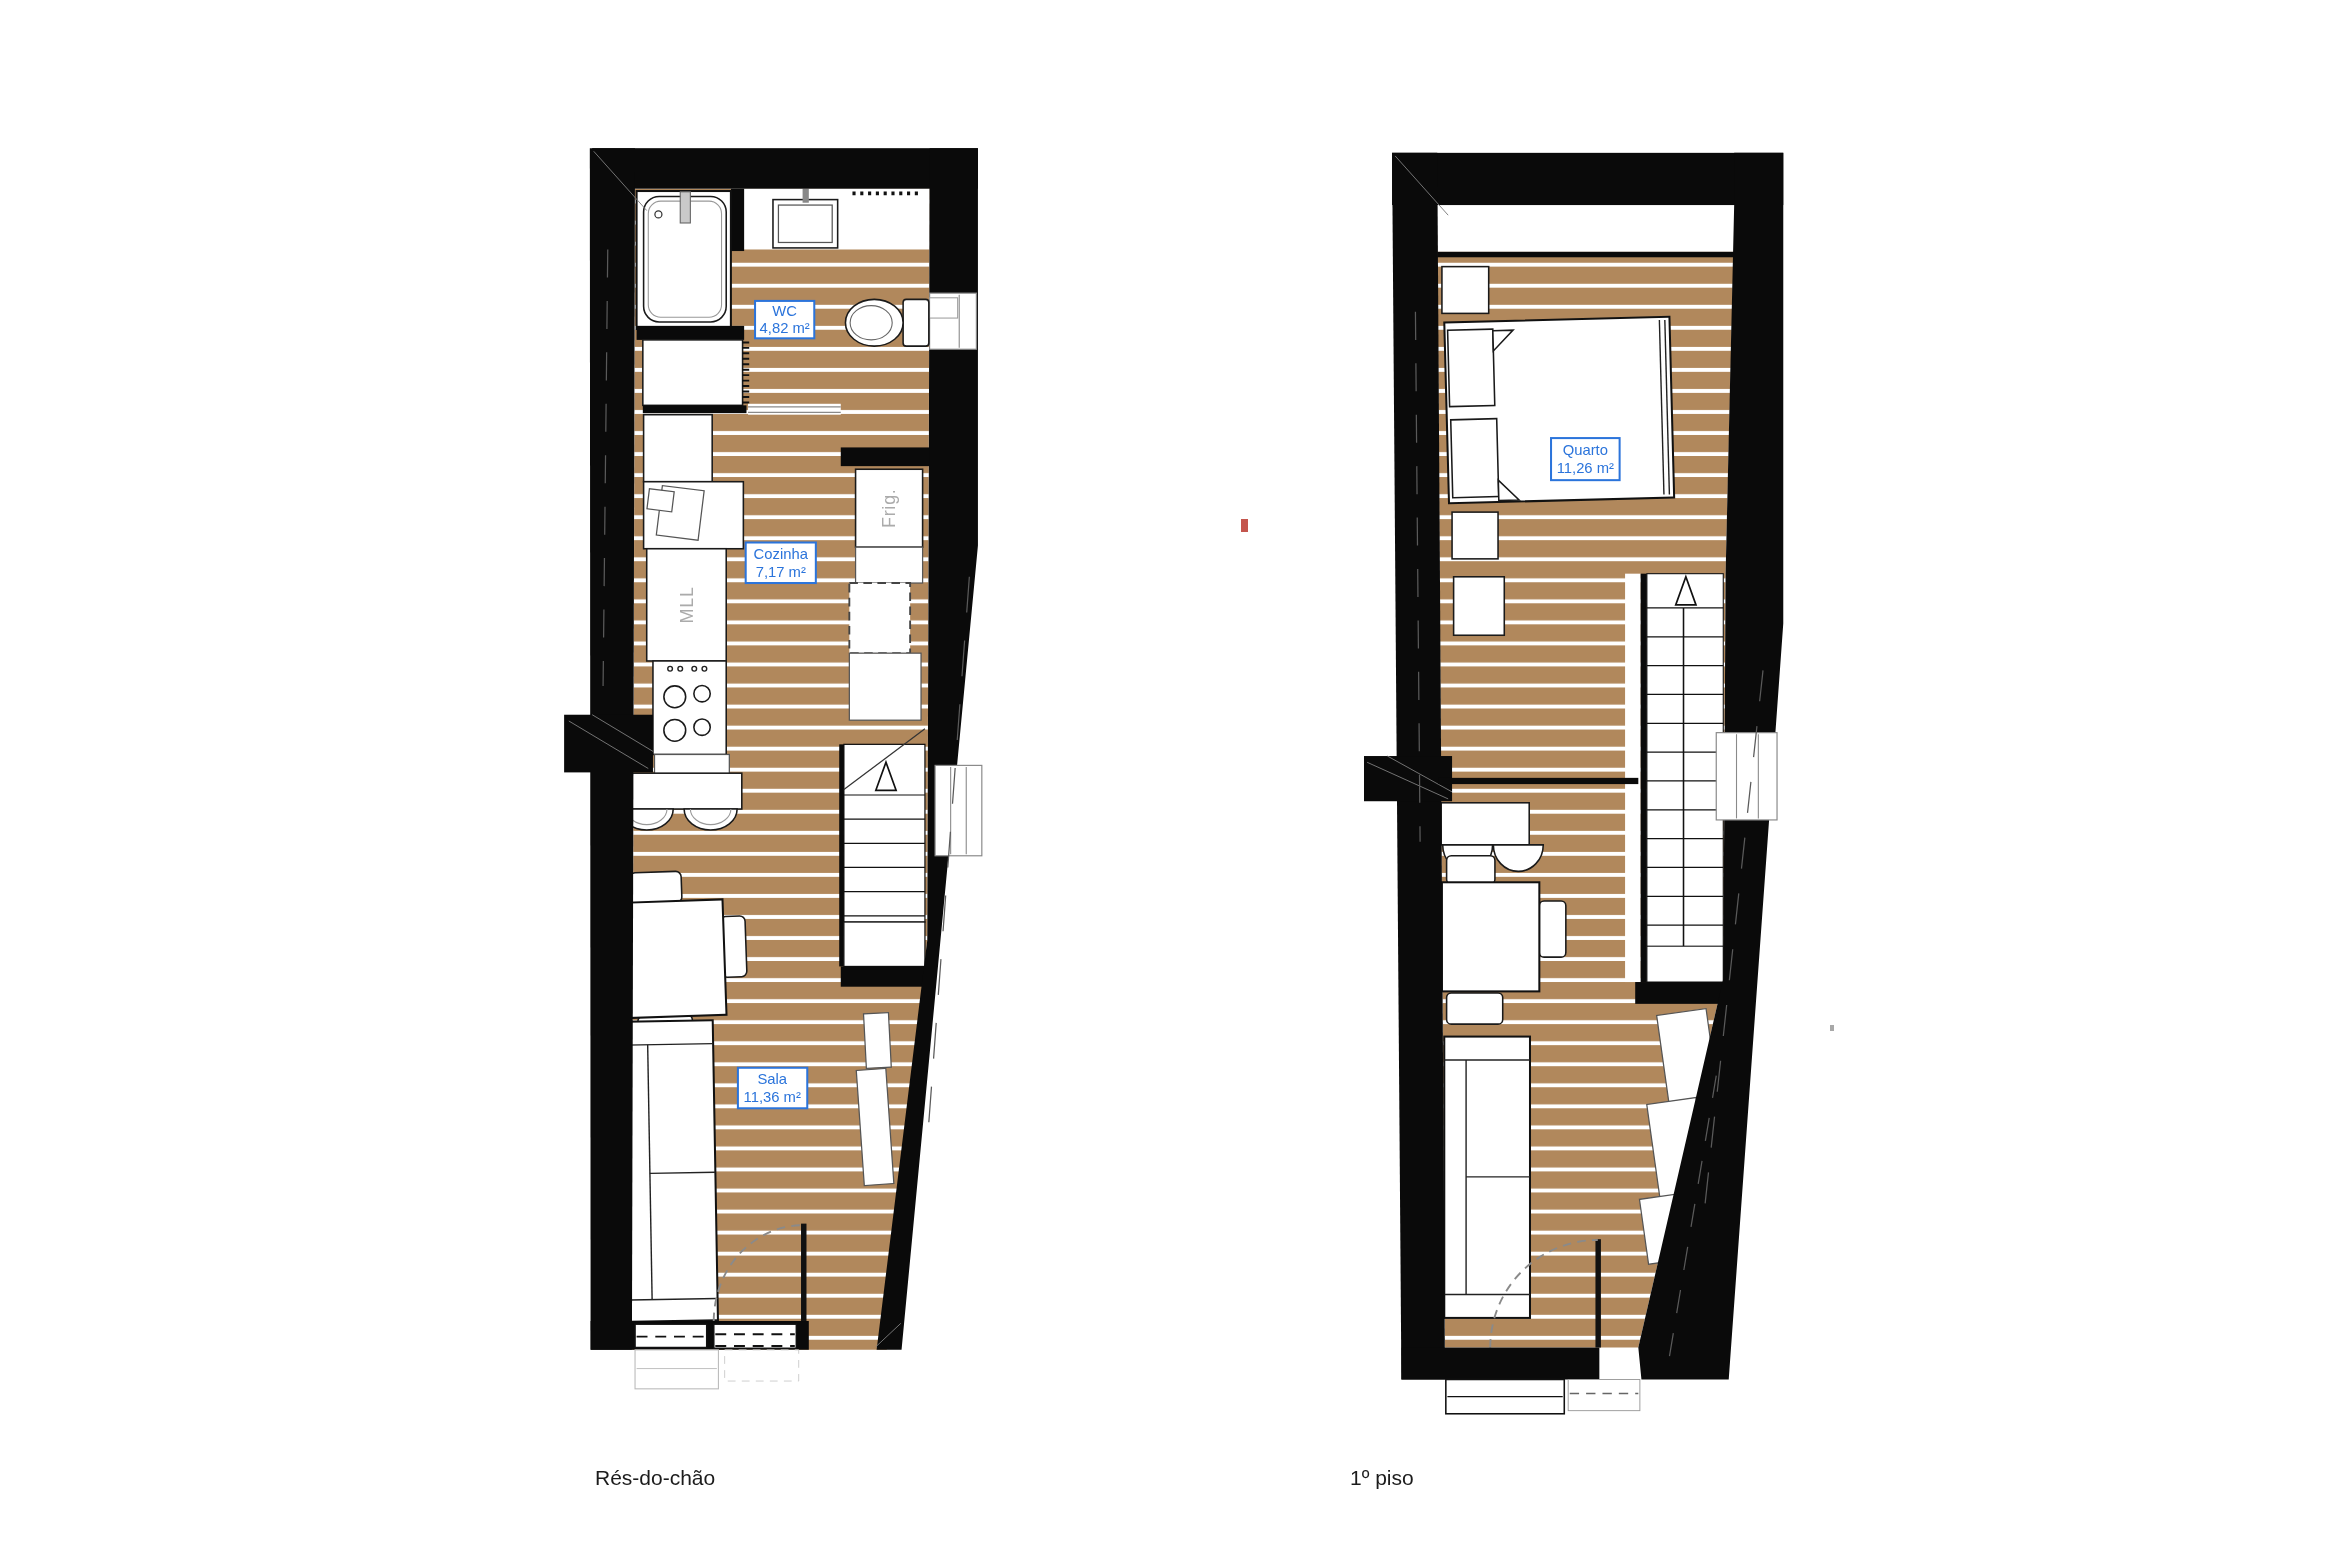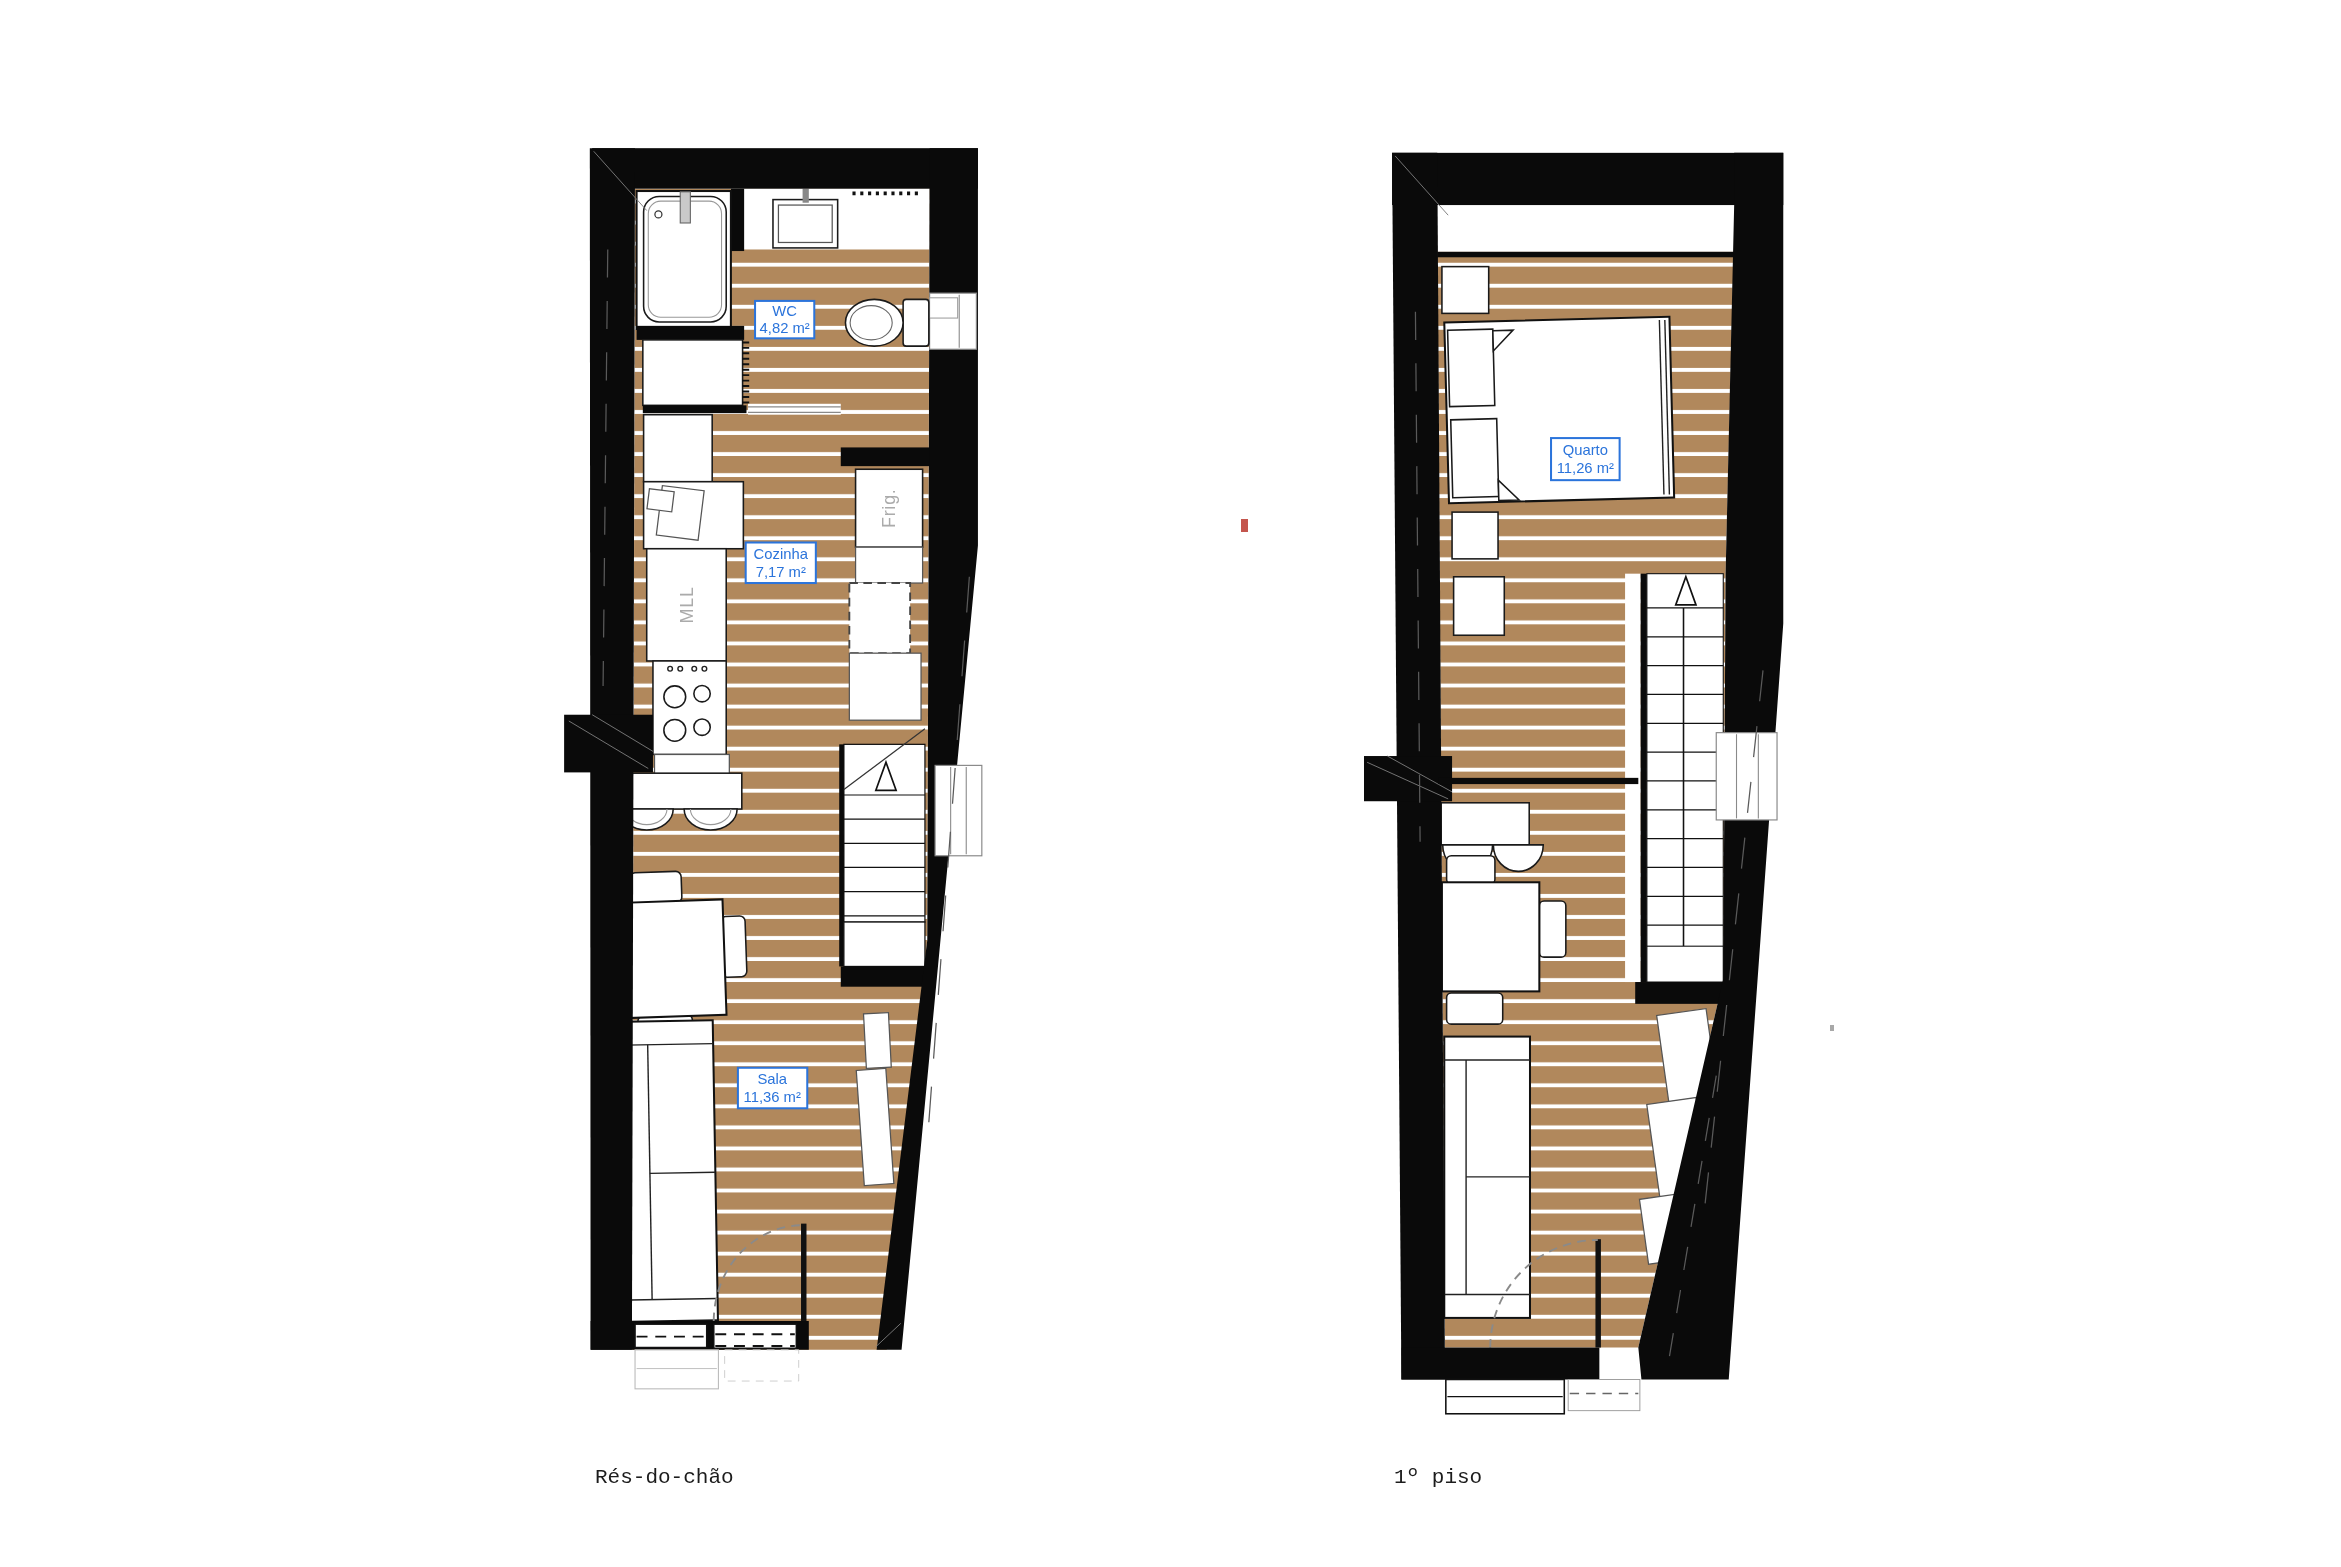--- a/index.html
+++ b/index.html
@@ -13,21 +13,21 @@
   .inner-line{fill:none;stroke:#999999;stroke-width:1.4;}
   .thin-dark{fill:none;stroke:#222222;stroke-width:1.8;}
   .gray-line{fill:none;stroke:#8a8a8a;stroke-width:1.4;}
   .hatch{stroke:#7a7a7a;stroke-width:1.2;fill:none;}
   .wall-streak{stroke:#5a5a5a;stroke-width:1.6;fill:none;}
   .tread{stroke:#111;stroke-width:1.6;}
   .label-box{fill:#ffffff;stroke:#2b74db;stroke-width:2.6;}
   .label-text{fill:#2b74db;font-size:19px;text-anchor:middle;font-family:"Liberation Sans",sans-serif;}
   .appliance-text{fill:#ababab;font-size:23px;text-anchor:middle;font-family:"Liberation Sans",sans-serif;letter-spacing:1px;}
   .door-arc{fill:none;stroke:#8a8a8a;stroke-width:2.4;stroke-dasharray:11 8;}
-  .caption{position:absolute;color:#1c1c1c;font-size:21px;font-family:Liberation Mono, monospace;}
+  .caption{position:absolute;color:#1c1c1c;font-size:21px;font-family:Liberation Sans, sans-serif;}
   .red-mark{position:absolute;left:1241px;top:519px;width:7px;height:12.5px;background:#c4554d;}
   .gray-dot{position:absolute;left:1830px;top:1025px;width:3.9px;height:5.5px;background:#a8a8a8;}
 </style>
 </head>
 <body>
 
 <div class="page">
 
   <svg class="plan" style="left:561px;top:140px" width="452" height="1310" viewBox="0 0 580 1680">
     <defs>
@@ -309,18 +309,18 @@
     </g>
 
     <g>
       <rect x="240" y="382" width="88" height="54" class="label-box"></rect>
       <text x="284" y="404" class="label-text">Quarto</text>
       <text x="284" y="427" class="label-text">11,26 m²</text>
     </g>
   </svg>
 
   <div class="caption" style="left:595px;top:1466px">Rés-do-chão</div>
-  <div class="caption" style="left:1394px;top:1466px">1º piso</div>
+  <div class="caption" style="left:1350px;top:1466px">1º piso</div>
 
   <span class="red-mark"></span>
   <span class="gray-dot"></span>
 </div>
 
 
 </body></html>

